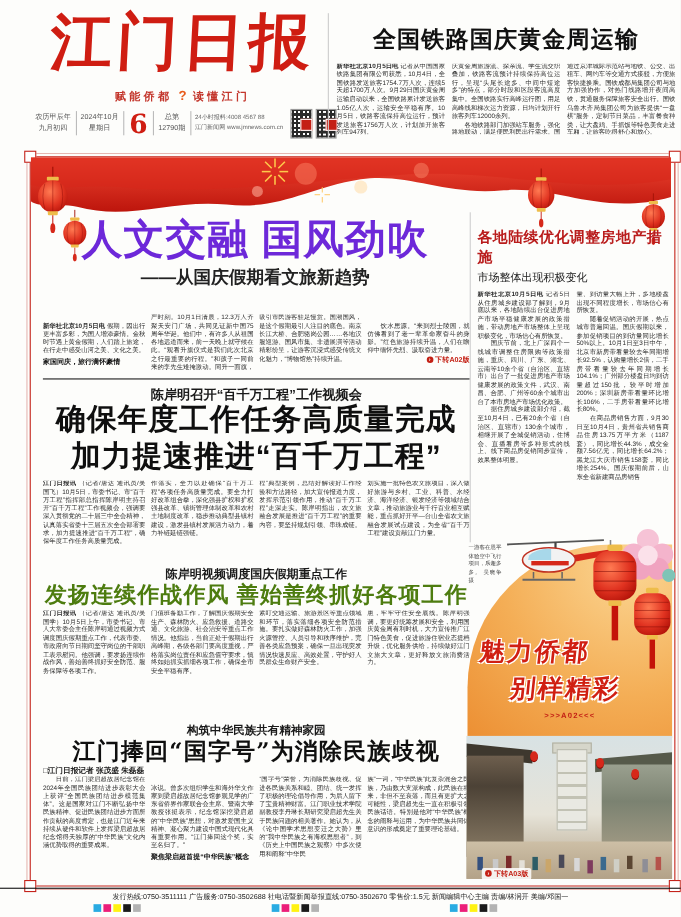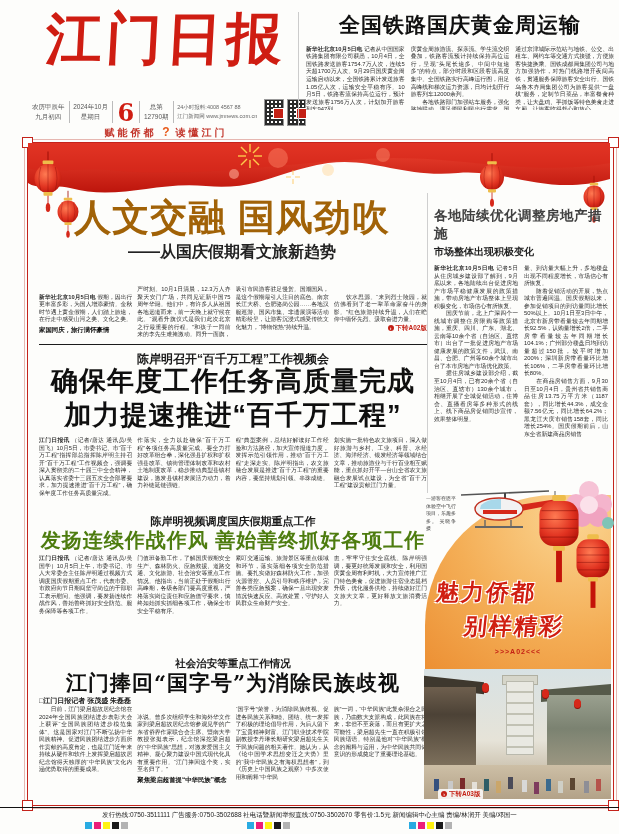--- a/index.html
+++ b/index.html
@@ -3,77 +3,77 @@
 <meta charset="utf-8">
 <style>
   html,body{margin:0;padding:0;background:#e9e8e4;}
   .page{position:relative;width:619px;height:834px;background:#fdfdfb;margin:0 auto;
         font-family:"Liberation Sans",sans-serif;overflow:hidden;}
   
   .mast-title{position:absolute;left:28px;top:-4px;width:276px;height:84px;
       font-family:"DejaVu Serif",serif;font-weight:900;font-size:56px;line-height:84px;
       color:#cf1d12;text-align:center;letter-spacing:4px;transform:skewX(-3deg);}
   .slogan{position:absolute;left:28px;top:80px;width:276px;text-align:center;
-      font-size:10px;font-weight:bold;color:#c3352b;letter-spacing:3px;margin-top:45px;}
+      font-size:10px;font-weight:bold;color:#c3352b;letter-spacing:3px;}
   .slogan .q{color:#e85a1a;font-size:12px;letter-spacing:0;}
   .datebar{position:absolute;left:28px;top:97px;width:278px;height:30px;display:flex;align-items:center;}
   .datebar .grp{padding:0 4px;text-align:center;color:#555;font-size:6.5px;line-height:1.5;white-space:nowrap;}
   .datebar .sep{width:1px;height:22px;background:#bbb;}
   .datebar .day{font-size:24px;font-weight:bold;color:#cf1d12;padding:0 5px;font-family:"DejaVu Serif",serif;}
   .datebar .contact{font-size:5.5px;color:#666;text-align:left;line-height:1.7;}
   .qr{width:25px;height:25px;margin-left:3px;position:relative;border:1px solid #999;
       background-image:repeating-linear-gradient(0deg,#2a2a2a 0 2px,transparent 2px 4px),
                        repeating-linear-gradient(90deg,#2a2a2a 0 2px,#fff 2px 4px);}
   .qr::after{content:"";position:absolute;left:8px;top:8px;width:9px;height:9px;background:#c42015;border:1px solid #fff;}
   .pubstrip{position:absolute;left:58px;top:128px;width:470px;height:12px;background:#e7e7e4;
       font-size:7.5px;color:#333;text-align:center;line-height:12px;}
   
   .vline-top{position:absolute;left:298px;top:12px;width:1px;height:114px;background:#ccc;}
-  .rail{position:absolute;left:306px;top:12px;width:308px;}
+  .rail{position:absolute;left:306px;top:24px;width:308px;}
   .rail-h{font-size:21px;font-weight:900;color:#111;text-align:center;line-height:1.28;letter-spacing:1px;}
   .rail-cols{display:flex;gap:6px;margin-top:7px;height:64px;overflow:hidden;}
   
   .col{flex:1;font-size:5.8px;line-height:1.3;color:#2b2b2b;text-align:justify;overflow:hidden;white-space:pre-line;}
   .bold{font-weight:bold;}
   .colsub{font-weight:bold;font-size:6.4px;margin:2px 0;color:#111;white-space:normal;}
   .jump{color:#c42015;font-weight:bold;font-size:6.5px;text-align:right;white-space:nowrap;}
   .jump .dot{display:inline-block;width:6px;height:6px;border-radius:50%;background:#c42015;color:#fff;
       font-size:5px;line-height:6px;text-align:center;margin-right:2px;vertical-align:middle;}
   
   .frame{position:absolute;left:27px;top:142px;width:585px;height:662px;
       border:1.5px solid #c4231b;border-radius:6px;outline:1px solid #e6b7b1;outline-offset:2px;}
   .corner{position:absolute;width:9px;height:9px;border:1.5px solid #c4231b;background:#fff;}
   .c-tl{left:-6px;top:-6px;} .c-tr{right:-6px;top:-6px;} .c-bl{left:-6px;bottom:-6px;} .c-br{right:-6px;bottom:-6px;}
   .banner{position:absolute;left:0;top:0;width:582px;height:62px;}
   .lantern{position:absolute;}
   
   .lead-h{position:absolute;left:8px;top:50px;width:392px;text-align:center;font-size:37px;
-      font-weight:900;color:#a16207;letter-spacing:1px;}
+      font-weight:900;color:#6d28d9;letter-spacing:1px;}
   .lead-sub{position:absolute;left:8px;top:99px;width:392px;text-align:center;font-size:16px;font-weight:bold;color:#222;}
   .lead-body{position:absolute;left:11px;top:143px;width:388px;height:52px;display:flex;gap:5px;}
   .rule1{position:absolute;left:11px;top:201px;width:388px;border-top:1.5px solid #1c1c1c;}
   .kicker{position:absolute;left:11px;width:388px;text-align:center;font-weight:bold;color:#1a1a1a;}
   .k2{top:208px;font-size:12px;}
   .h2{position:absolute;left:11px;top:222px;width:388px;text-align:center;font-size:27px;font-weight:900;
       color:#0f0f0f;line-height:1.25;letter-spacing:1px;}
   .b2{position:absolute;left:11px;top:294px;width:388px;height:60px;display:flex;gap:5px;}
   .k3{top:371px;font-size:11px;}
   .h3{position:absolute;left:11px;top:384px;width:388px;text-align:center;font-size:20px;font-weight:900;
       color:#4d7c0f;letter-spacing:1px;}
   .b3{position:absolute;left:11px;top:412px;width:388px;height:64px;display:flex;gap:5px;}
   .k4{top:514px;font-size:10.5px;}
   .h4{position:absolute;left:11px;top:526px;width:388px;text-align:center;font-size:21px;font-weight:bold;
       font-family:"DejaVu Serif",serif;color:#0f0f0f;letter-spacing:1px;}
   .byline{position:absolute;left:11px;top:553px;width:200px;font-size:7px;font-weight:bold;color:#222;}
   .b4{position:absolute;left:11px;top:563px;width:388px;height:93px;display:flex;gap:5px;}
   
   .vline-mid{position:absolute;left:399px;top:50px;width:1px;height:300px;background:#cfcfcf;}
   .housing{position:absolute;left:406px;top:64px;width:174px;}
-  .housing-h{font-size:13.5px;font-weight:900;color:#404040;letter-spacing:0.5px;}
-  .housing-s{font-size:10px;font-weight:bold;color:#222;margin-top:2px;}
+  .housing-h{font-size:13.5px;font-weight:900;color:#b91c1c;letter-spacing:0.5px;}
+  .housing-s{font-size:10px;font-weight:normal;color:#222;margin-top:2px;}
   .housing-cols{display:flex;gap:6px;margin-top:6px;height:250px;overflow:hidden;}
   
   .promo-blob{position:absolute;left:397px;top:352px;width:186px;height:176px;
       background:radial-gradient(circle at 80% 10%,#fbd693 0%,#f4ae56 55%,#ec8f33 100%);
       border-radius:130px 0 0 0;}
   .promo-caption{position:absolute;left:398px;top:352px;width:30px;font-size:5px;line-height:1.5;
       color:#444;text-align:justify;}
   .heli{position:absolute;left:425px;top:344px;width:110px;height:48px;}
   .promo-t1{position:absolute;left:408px;top:434px;width:130px;font-family:"DejaVu Serif",serif;
       font-weight:bold;font-size:23px;color:#d01f12;letter-spacing:2px;transform:skewX(-6deg);
@@ -278,21 +278,21 @@
 
     <div class="kicker k3">陈岸明视频调度国庆假期重点工作</div>
     <div class="h3">发扬连续作战作风  善始善终抓好各项工作</div>
     <div class="b3">
       <div class="col"><span class="bold">江门日报讯</span><span> （记者/唐达 通讯员/吴国学）10月5日上午，市委书记、市人大常委会主任陈岸明通过视频方式调度国庆假期重点工作，代表市委、市政府向节日期间坚守岗位的干部职工表示慰问。他强调，要发扬连续作战作风，善始善终抓好安全防范、服务保障等各项工作。</span></div>
       <div class="col">门值班备勤工作，了解国庆假期安全生产、森林防火、应急救援、道路交通、文化旅游、社会治安等重点工作情况。他指出，当前正处于假期出行高峰期，各级各部门要高度重视，严格落实岗位责任和应急值守要求，慎终如始抓实抓细各项工作，确保全市安全平稳有序。</div>
       <div class="col">紧盯交通运输、旅游景区等重点领域和环节，落实落细各项安全防范措施。要扎实做好森林防火工作，加强火源管控、人员引导和秩序维护，完善各类应急预案，确保一旦出现突发情况快速反应、高效处置，守护好人民群众生命财产安全。</div>
       <div class="col">患，牢牢守住安全底线。陈岸明强调，要更好统筹发展和安全，利用国庆黄金周有利时机，大力宣传推广江门特色美食，促进旅游住宿业态提档升级，优化服务供给，持续做好江门文旅大文章，更好释放文旅消费活力。</div>
     </div>
 
-    <div class="kicker k4">社会治安等重点工作情况</div>
+    <div class="kicker k4">构筑中华民族共有精神家园</div>
     <div class="h4">江门捧回“国字号”为消除民族歧视</div>
     <div class="byline">□江门日报记者 张茂盛 朱磊磊</div>
     <div class="b4">
       <div class="col">　　日前，江门梁启超故居纪念馆在2024年全国民族团结进步表彰大会上获评“全国民族团结进步模范集体”。这是国家对江门不断弘扬中华民族精神、促进民族团结进步方面所作贡献的高度肯定，也是江门近年来持续从硬件和软件上发挥梁启超故居纪念馆得天独厚的“中华民族”文化内涵优势取得的重要成果。</div>
       <div class="col">
         <span>冰说。曾多次组织学生和海外华文作家到梁启超故居纪念馆参观见学的广东省侨界作家联合会主席、暨南大学教授张挺表示，纪念馆深挖梁启超的“中华民族”思想，对激发爱国主义精神、凝心聚力建设中国式现代化具有重要作用。“江门捧回这个奖，实至名归了。”</span>
         <div class="colsub">聚焦梁启超首提“中华民族”概念</div>
       </div>
       <div class="col">“国字号”荣誉，为消除民族歧视、促进各民族关系和睦、团结、统一发挥了积极的理论倡导作用，为后人留下了宝贵精神财富。江门职业技术学院副教授李丹琳长期研究梁启超先生关于民族问题的相关著作。她认为，从《论中国学术思想变迁之大势》里的“我中华民族之有海权思想者”，到《历史上中国民族之观察》中多次使用和阐释“中华民</div>
       <div class="col">族”一词，“中华民族”此复杂混合之民族，乃由数大支派构成，此民族在将来，非但不至衰落，而且有更扩大之可能性，梁启超先生一直在积极引领民族话语。特别是他对“中华民族”概念的阐释与运用，为中华民族共同体意识的形成奠定了重要理论基础。</div>

